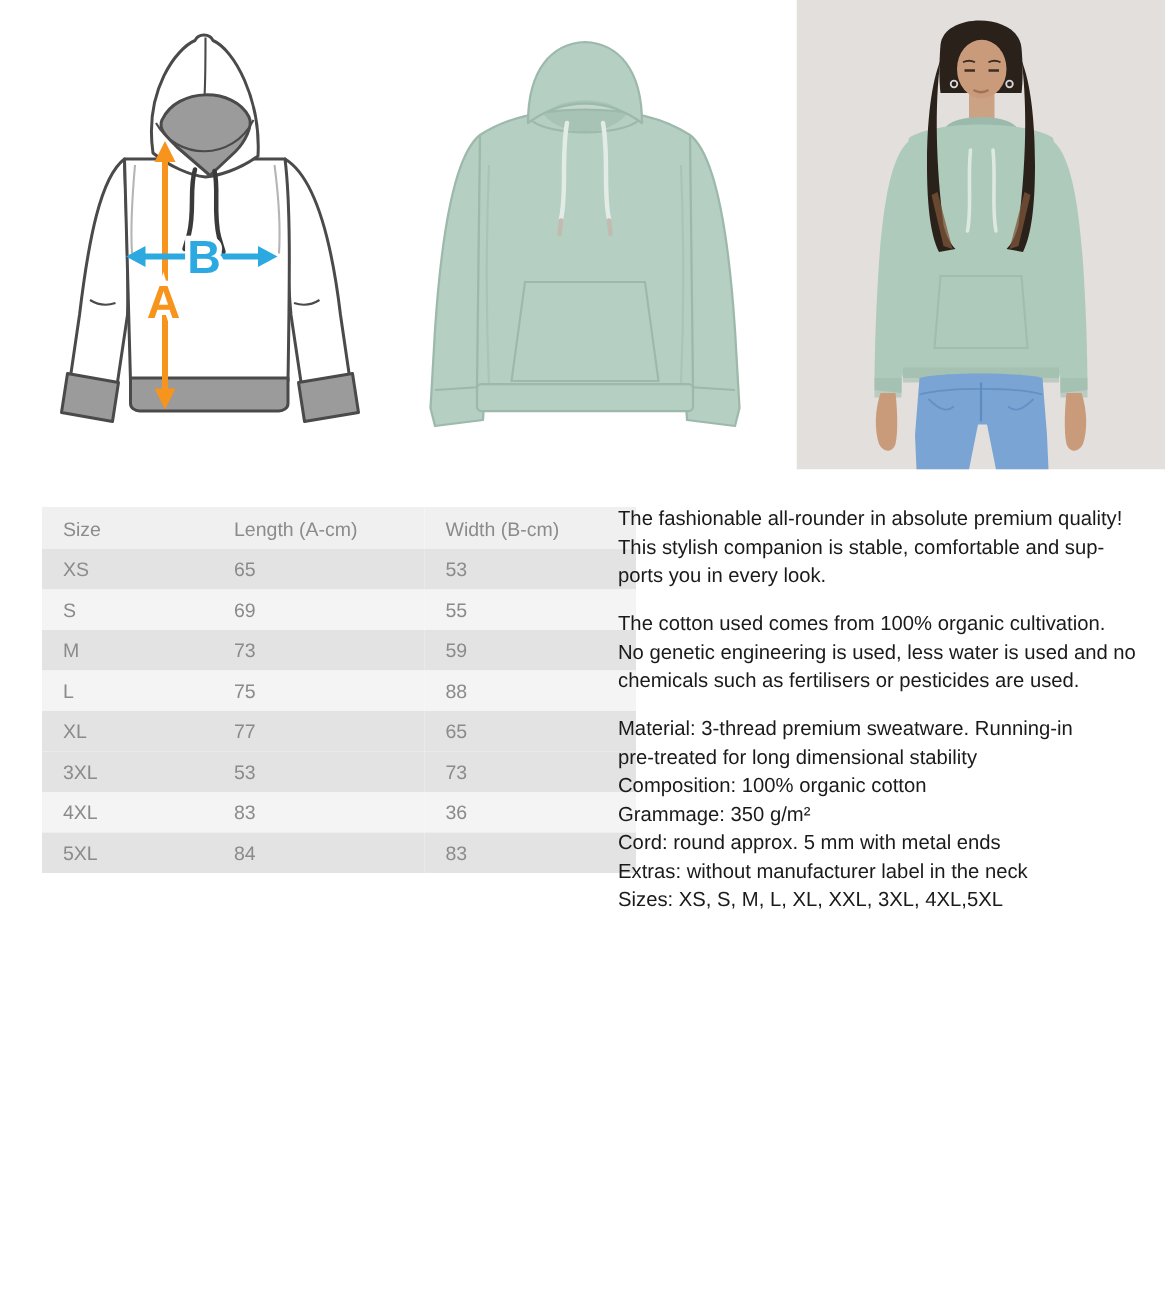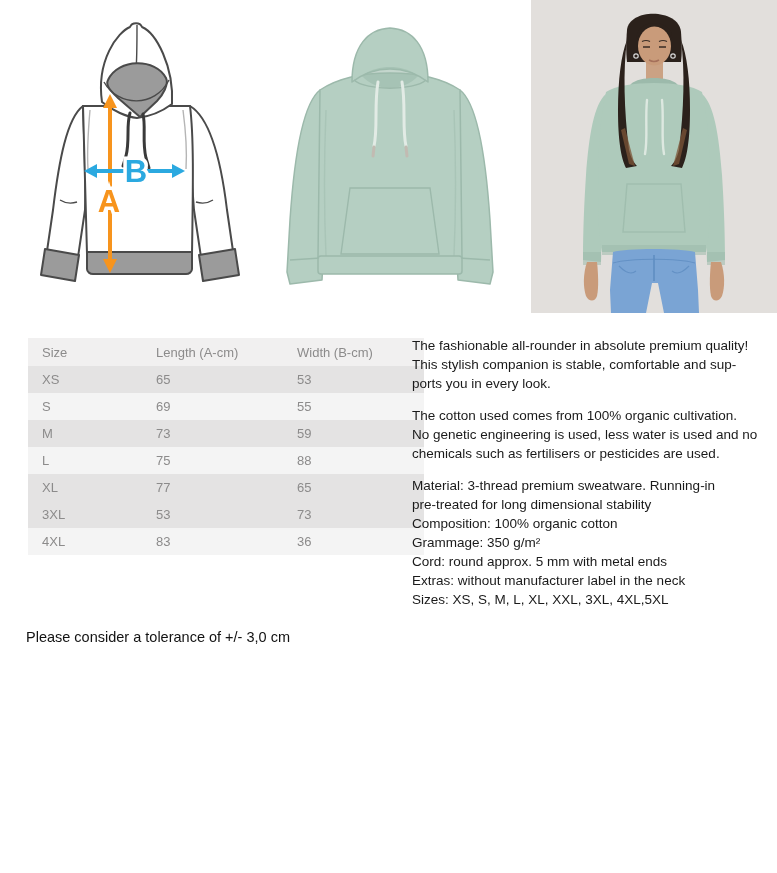--- a/index.html
+++ b/index.html
@@ -211,24 +211,28 @@
         <tr class="row-dark">
           <td>3XL</td>
           <td>53</td>
           <td>73</td>
         </tr>
         <tr class="row-light">
           <td>4XL</td>
           <td>83</td>
           <td>36</td>
         </tr>
+        <tr class="row-dark">
+          <td>5XL</td>
+          <td>84</td>
+          <td>83</td>
+        </tr>
       </tbody>
   </table>
 
-  <div class="tolerance">Please consider a tolerance of +/- 3,0 cm</div>
 
   <div class="description">
       <p>The fashionable all-rounder in absolute premium quality!<br>This stylish companion is stable, comfortable and sup-<br>ports you in every look.</p>
       <p>The cotton used comes from 100% organic cultivation.<br>No genetic engineering is used, less water is used and no<br>chemicals such as fertilisers or pesticides are used.</p>
       <p>Material: 3-thread premium sweatware. Running-in<br>pre-treated for long dimensional stability<br>Composition: 100% organic cotton<br>Grammage: 350 g/m²<br>Cord: round approx. 5 mm with metal ends<br>Extras: without manufacturer label in the neck<br>Sizes: XS, S, M, L, XL, XXL, 3XL, 4XL,5XL</p>
     </div>
 
 </div>
 
 </body></html>

